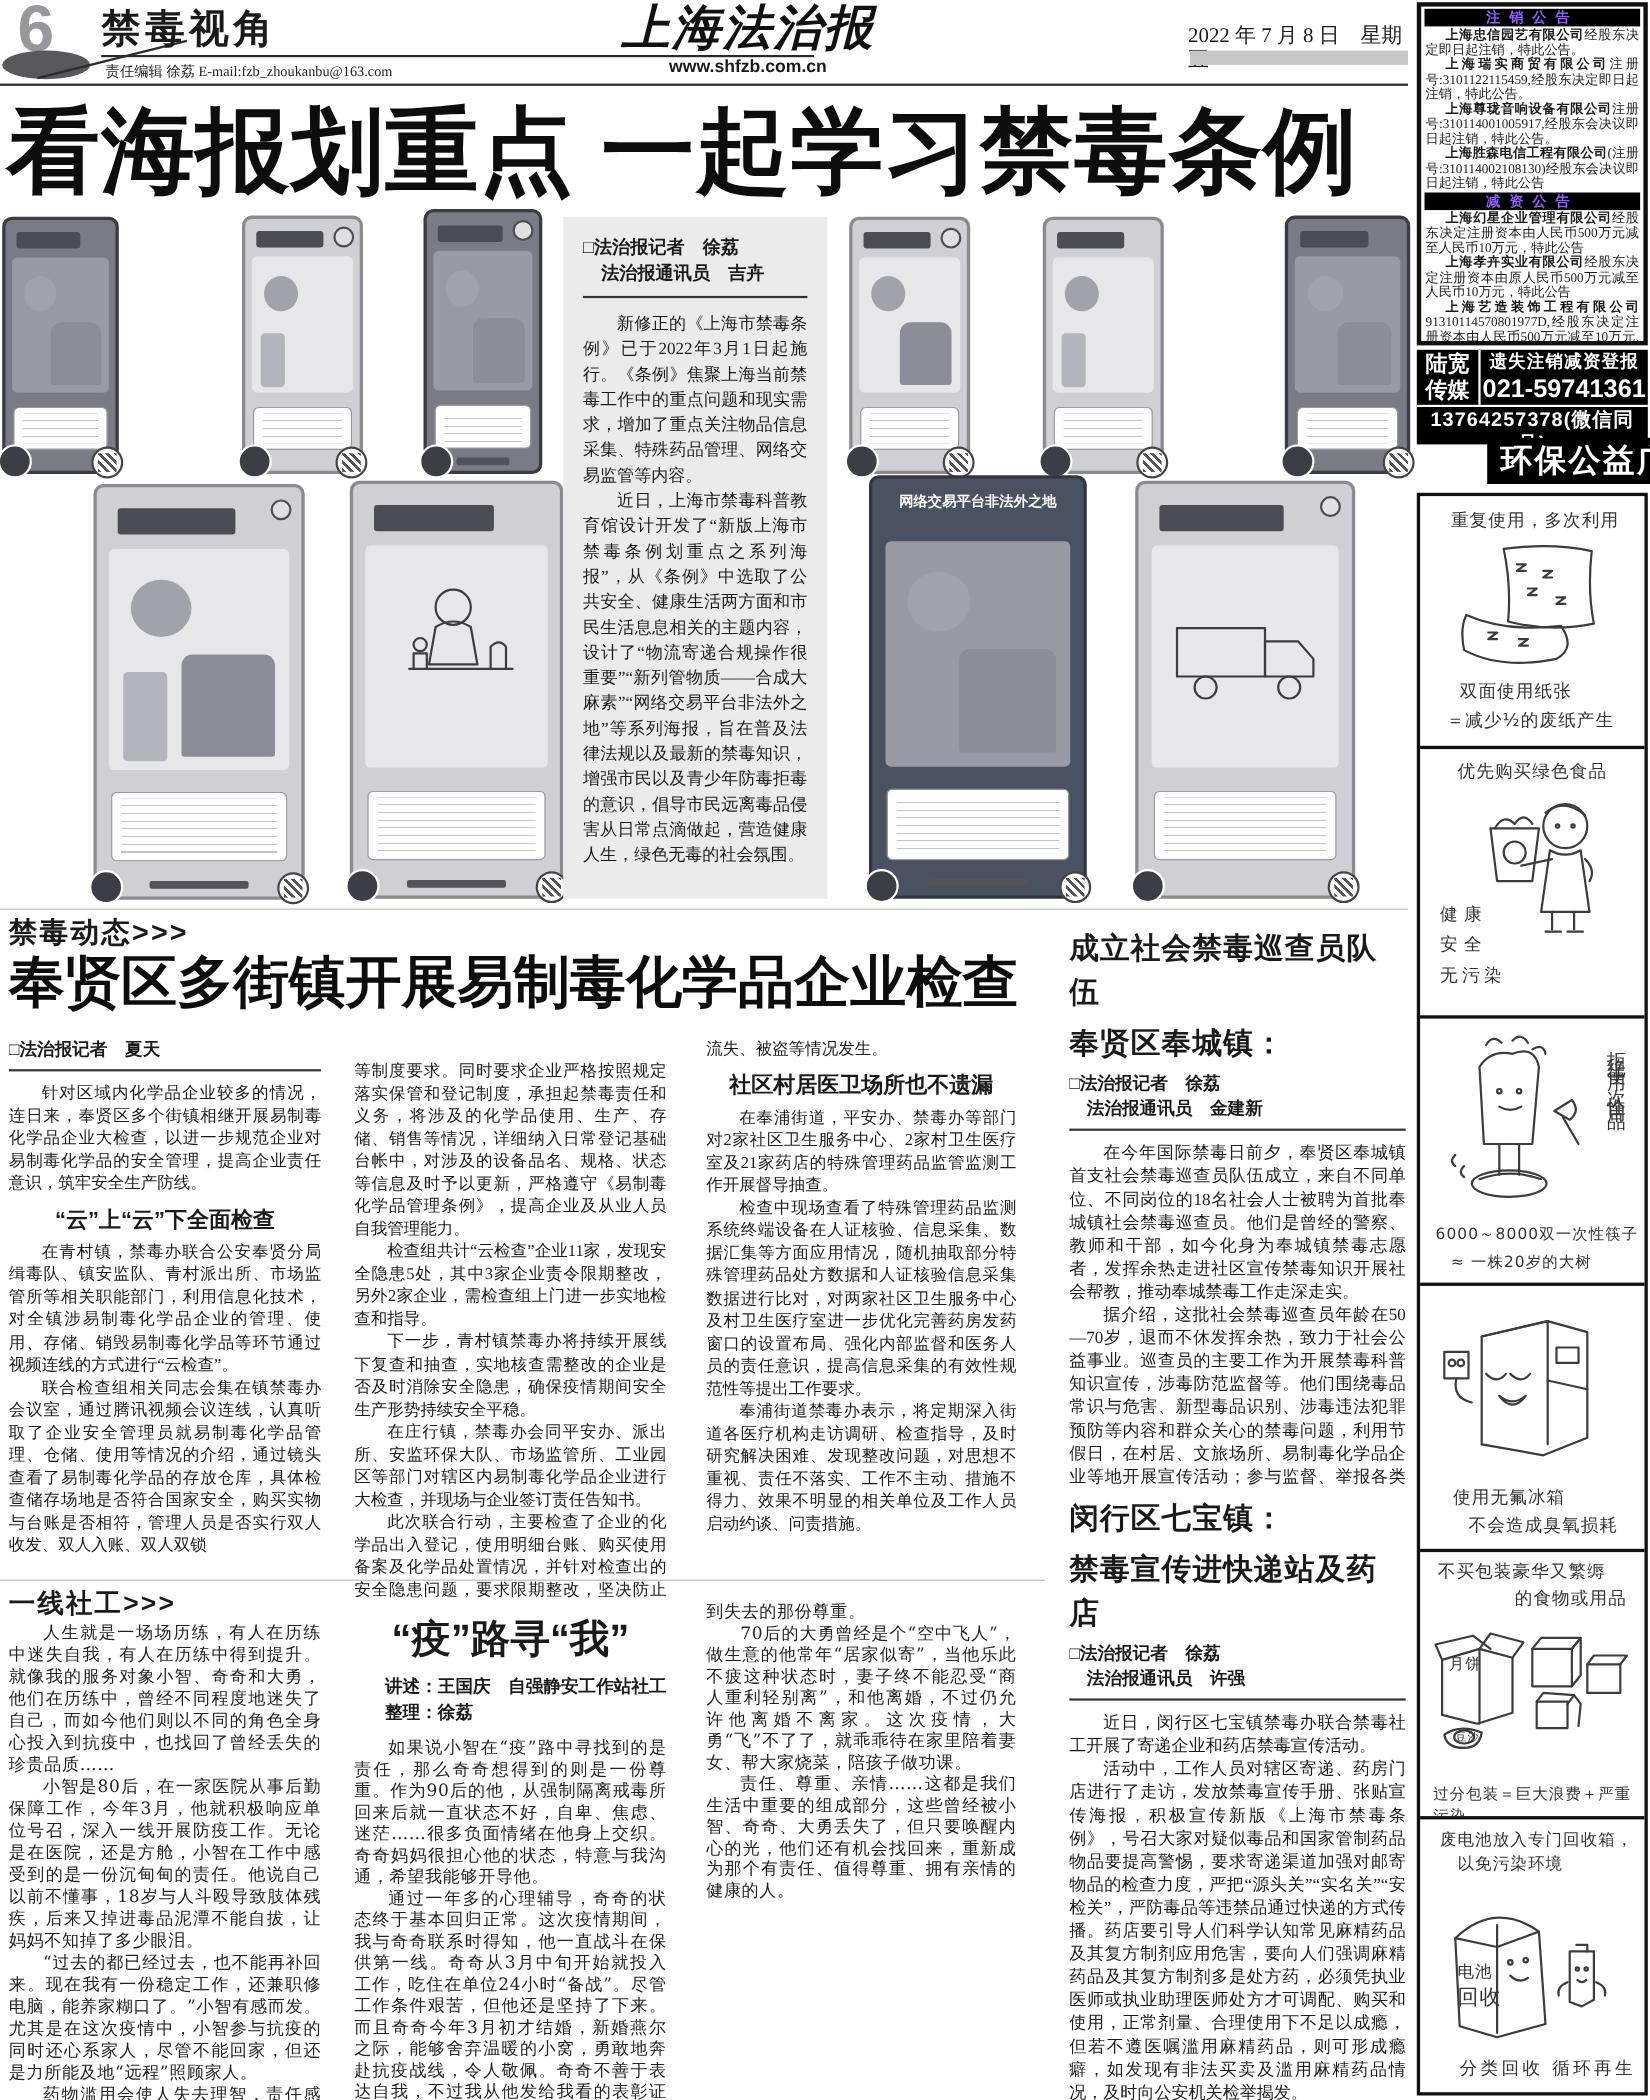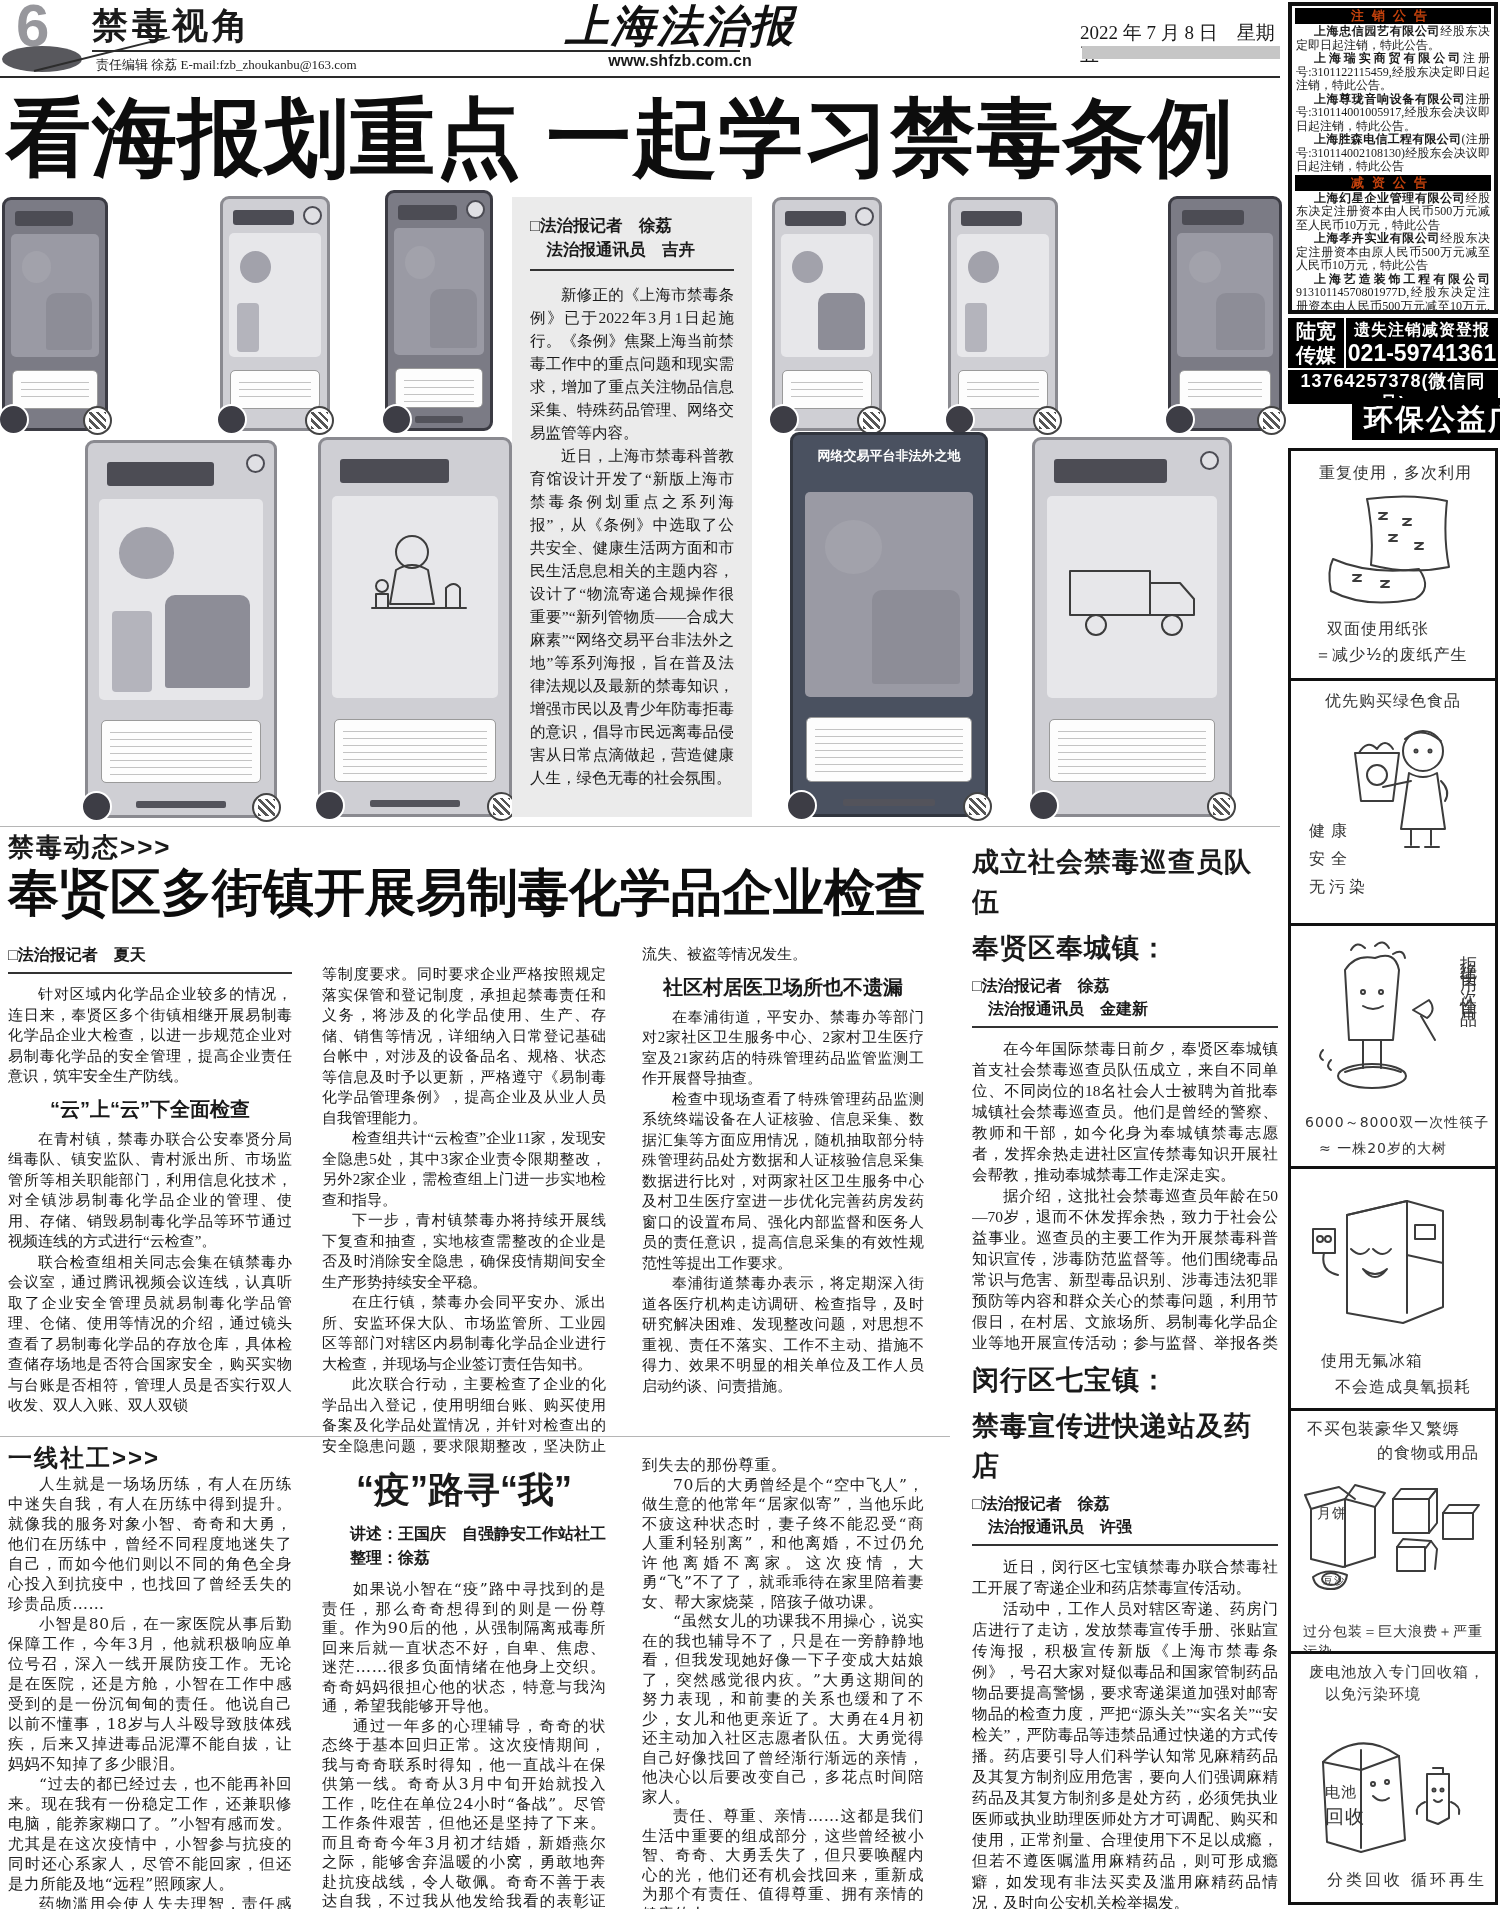--- a/index.html
+++ b/index.html
@@ -77,21 +77,21 @@
   .f-col p{margin:0;font:15.5px/20px "DejaVu Serif","Liberation Serif",serif;letter-spacing:.6px;color:#222;
            text-align:justify;text-indent:2em;}
   .f-col p.cont{text-indent:0;}
   .f-headline{font:bold 36px/44px "Liberation Sans","DejaVu Sans",sans-serif;text-align:center;margin:0 0 10px;}
   .f-credit{font:bold 16px/24px "Liberation Sans","DejaVu Sans",sans-serif;text-align:left;margin-left:28px;}
   .thin-rule{position:absolute;height:1px;background:#b5b5b5;}
 
   
   .notices{position:absolute;left:1288px;top:2px;width:210px;height:312px;border:4px solid #111;box-sizing:border-box;
            padding:1px 4px;overflow:hidden;background:#fff;}
-  .notice-head{background:#000;color:#c2410c;text-align:center;font:bold 13px/16px "Liberation Sans","DejaVu Sans",sans-serif;
+  .notice-head{background:#000;color:#8b5cf6;text-align:center;font:bold 13px/16px "Liberation Sans","DejaVu Sans",sans-serif;
                letter-spacing:8px;margin:1px -1px;}
   .notices p{margin:0;font:12px/13.5px "Liberation Serif","DejaVu Serif",serif;text-align:justify;text-indent:1.5em;}
   .notices b{font-family:"Liberation Sans","DejaVu Sans",sans-serif;}
   .media-ad{position:absolute;left:1288px;top:318px;width:210px;height:86px;background:#000;color:#fff;box-sizing:border-box;}
   .ma-top{display:flex;height:50px;border-bottom:2px solid #fff;}
   .ma-name{width:56px;border-right:2px solid #fff;text-align:center;font:bold 20px/24px "Liberation Sans","DejaVu Sans",sans-serif;padding-top:1px;}
   .ma-name span{display:block;}
   .ma-right{flex:1;text-align:center;}
   .ma-service{font:bold 16px/20px "Liberation Sans","DejaVu Sans",sans-serif;margin-top:2px;letter-spacing:1px;}
   .ma-phone1{font:bold 23px/26px "Liberation Sans","DejaVu Sans",sans-serif;}
@@ -322,21 +322,20 @@
     <div class="f-headline">“疫”路寻“我”</div>
     <div class="f-credit">讲述：王国庆　自强静安工作站社工</div>
     <div class="f-credit" style="margin-bottom:10px;">整理：徐荔</div>
     <p style="line-height:19.5px;">如果说小智在“疫”路中寻找到的是责任，那么奇奇想得到的则是一份尊重。作为90后的他，从强制隔离戒毒所回来后就一直状态不好，自卑、焦虑、迷茫……很多负面情绪在他身上交织。奇奇妈妈很担心他的状态，特意与我沟通，希望我能够开导他。</p>
     <p style="line-height:19.5px;">通过一年多的心理辅导，奇奇的状态终于基本回归正常。这次疫情期间，我与奇奇联系时得知，他一直战斗在保供第一线。奇奇从3月中旬开始就投入工作，吃住在单位24小时“备战”。尽管工作条件艰苦，但他还是坚持了下来。而且奇奇今年3月初才结婚，新婚燕尔之际，能够舍弃温暖的小窝，勇敢地奔赴抗疫战线，令人敬佩。奇奇不善于表达自我，不过我从他发给我看的表彰证书上，可以感受到他渴望通过自己的付出得</p>
   </div>
 
   <div class="col f-col" style="left:642px;top:1456px;width:282px;height:453px;">
     <p class="cont" style="line-height:19.5px;">到失去的那份尊重。</p>
     <p style="line-height:19.5px;">70后的大勇曾经是个“空中飞人”，做生意的他常年“居家似寄”，当他乐此不疲这种状态时，妻子终不能忍受“商人重利轻别离”，和他离婚，不过仍允许他离婚不离家。这次疫情，大勇“飞”不了了，就乖乖待在家里陪着妻女、帮大家烧菜，陪孩子做功课。</p>
-    <p style="line-height:19.5px;">“虽然女儿的功课我不用操心，说实在的我也辅导不了，只是在一旁静静地看，但我发现她好像一下子变成大姑娘了，突然感觉很内疚。”大勇这期间的努力表现，和前妻的关系也缓和了不少，女儿和他更亲近了。大勇在4月初还主动加入社区志愿者队伍。大勇觉得自己好像找回了曾经渐行渐远的亲情，他决心以后要改变自己，多花点时间陪家人。</p>
     <p style="line-height:19.5px;">责任、尊重、亲情……这都是我们生活中重要的组成部分，这些曾经被小智、奇奇、大勇丢失了，但只要唤醒内心的光，他们还有机会找回来，重新成为那个有责任、值得尊重、拥有亲情的健康的人。</p>
   </div>
 
   <div class="notices">
     <div class="notice-head">注销公告</div>
     <p><b>上海忠信园艺有限公司</b><span>经股东决定即日起注销，特此公告。</span></p>
     <p><b>上海瑞实商贸有限公司</b><span>注册号:3101122115459,经股东决定即日起注销，特此公告。</span></p>
     <p><b>上海尊珑音响设备有限公司</b><span>注册号:310114001005917,经股东会决议即日起注销，特此公告。</span></p>
     <p><b>上海胜森电信工程有限公司</b><span>(注册号:310114002108130)经股东会决议即日起注销，特此公告</span></p>
     <div class="notice-head">减资公告</div>

